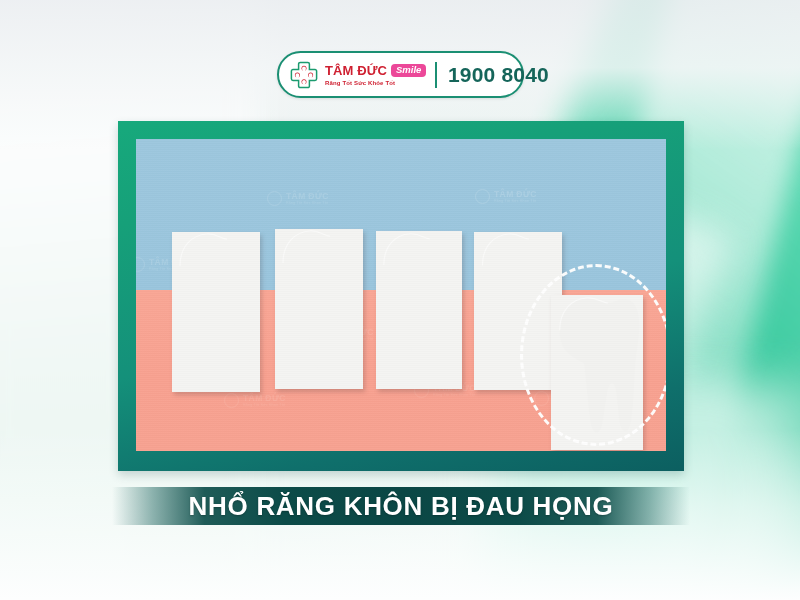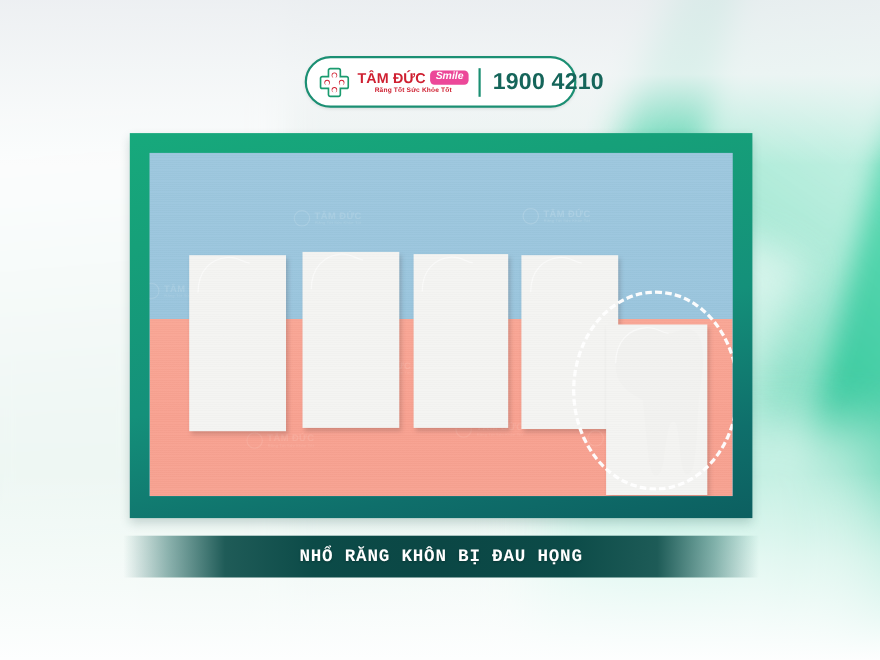--- a/index.html
+++ b/index.html
@@ -14,21 +14,20 @@
     background: #ffffff;
   }
 
   
   #poster {
     position: relative;
     width: 800px;
     height: 600px;
     overflow: hidden;
     background: #f4f8f7;
-    text-align: center;
   }
 
   
   .bg-base {
     position: absolute;
     inset: 0;
     background:
       linear-gradient(160deg,
         #fbfdfd 0%,
         #f2f6f6 14%,
@@ -295,26 +294,25 @@
       #0c4b48 70%,
       rgba(13,78,74,.92) 84%,
       rgba(16,92,86,.45) 93%,
       rgba(16,92,86,0) 100%);
     display: flex;
     align-items: center;
     justify-content: center;
   }
   .banner-title {
     color: #ffffff;
-    font-size: 16px;
+    font-size: 26px;
     font-weight: bold;
     letter-spacing: .7px;
     white-space: nowrap;
     text-shadow: 0 1px 2px rgba(0,0,0,.25);
-    font-family: Liberation Mono, monospace;
   }
 </style>
 </head>
 <body>
 
 <div id="poster">
 
   <div class="bg-base"></div>
   <div class="bg-left-strip"></div>
   <div class="bg-left-wash"></div>
@@ -350,21 +348,21 @@
           <span class="brand-name">TÂM ĐỨC</span>
           <span class="brand-smile">Smile</span>
         </span>
         <span class="brand-tagline">Răng Tốt Sức Khỏe Tốt</span>
       </span>
 
     </div>
 
     <span class="pill-divider"></span>
 
-    <span class="brand-phone">1900 4210</span>
+    <span class="brand-phone">1900 8040</span>
   </div>
 
   <div class="photo-frame">
     <div class="photo">
 
       <div class="gum-sky"></div>
       <div class="gum-flesh"></div>
 
       <div class="wm wm-1">
         <span class="wm-mark"></span>

